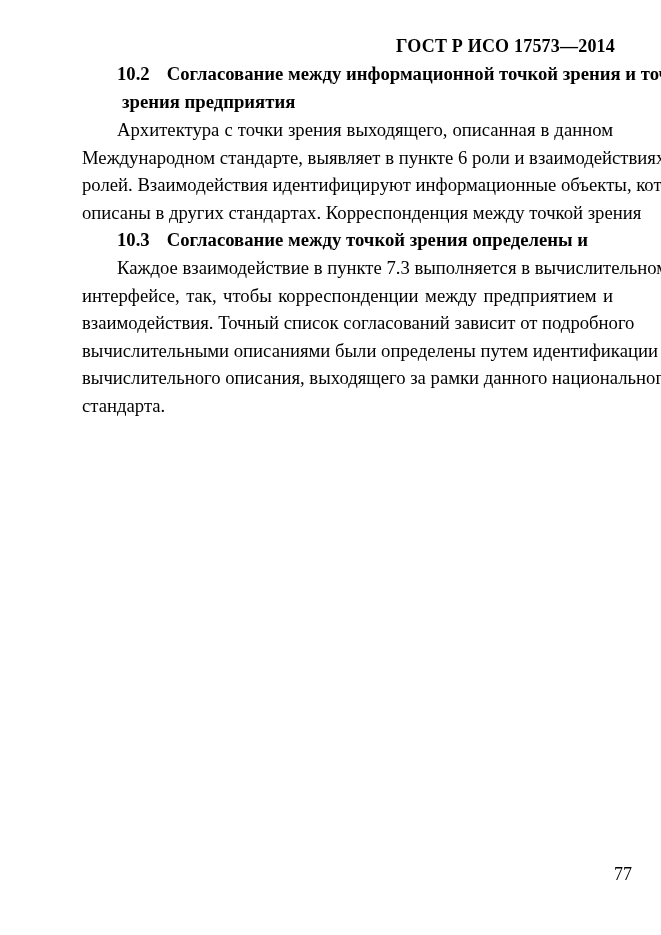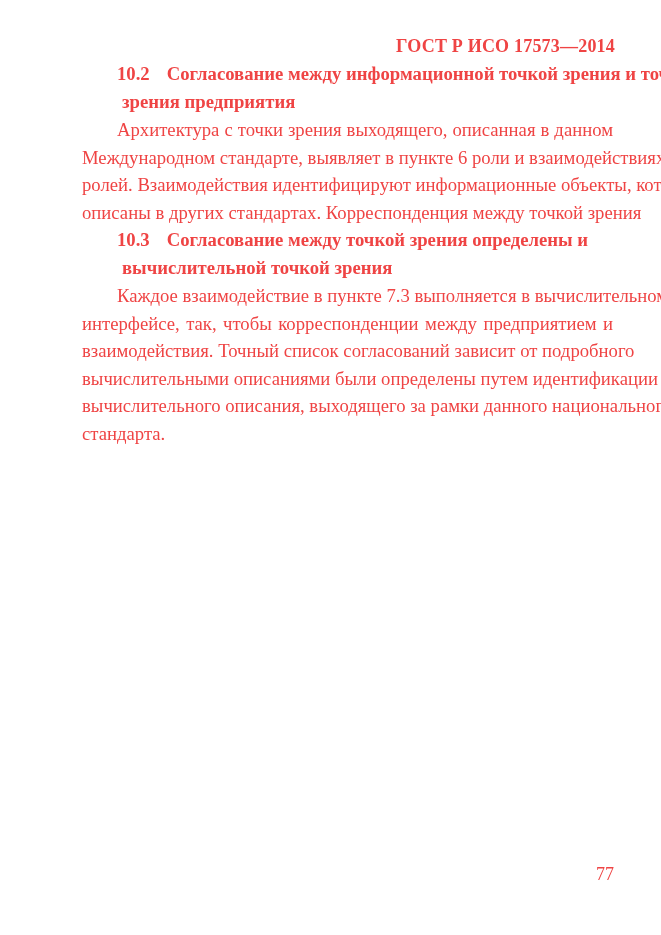--- a/index.html
+++ b/index.html
@@ -5,21 +5,21 @@
   html, body {
     margin: 0;
     padding: 0;
     background: #ffffff;
   }
   .page {
     position: relative;
     width: 661px;
     height: 935px;
     background: #ffffff;
-    color: #ef4444;
+    color: #000000;
     font-family: "Liberation Serif", "DejaVu Serif", serif;
     overflow: hidden;
   }
   .gost-header {
     position: absolute;
     top: 37px;
     right: 46px;
     font-weight: bold;
     font-size: 18px;
     line-height: 18px;
@@ -60,21 +60,21 @@
   }
   .line.first {
     padding-left: 35px;
   }
   .line.last {
     text-align-last: left;
   }
   .page-number {
     position: absolute;
     top: 864px;
-    right: 47px;
+    right: 29px;
     font-size: 18px;
     line-height: 20px;
   }
 </style>
 </head>
 <body>
 
 <div class="page">
 
   <div class="gost-header">ГОСТ Р ИСО 17573—2014</div>
@@ -90,21 +90,20 @@
         <div class="line first">Архитектура с точки зрения выходящего, описанная в данном</div>
         <div class="line">Международном стандарте, выявляет в пункте 6 роли и взаимодействиях среди</div>
         <div class="line">ролей. Взаимодействия идентифицируют информационные объекты, которые</div>
         <div class="line">описаны в других стандартах. Корреспонденция между точкой зрения</div>
       </div>
     </div>
 
     <div class="section">
       <div class="section-heading">
         <div class="h-line1"><span class="sec-num">10.3</span><span>Согласование между точкой зрения определены и</span></div>
-        <div class="h-line2">вычислительной точкой зрения</div>
       </div>
       <div class="para">
         <div class="line first">Каждое взаимодействие в пункте 7.3 выполняется в вычислительном</div>
         <div class="line">интерфейсе, так, чтобы корреспонденции между предприятием и</div>
         <div class="line">взаимодействия. Точный список согласований зависит от подробного</div>
         <div class="line">вычислительными описаниями были определены путем идентификации</div>
         <div class="line">вычислительного описания, выходящего за рамки данного национального</div>
         <div class="line last">стандарта.</div>
       </div>
     </div>

